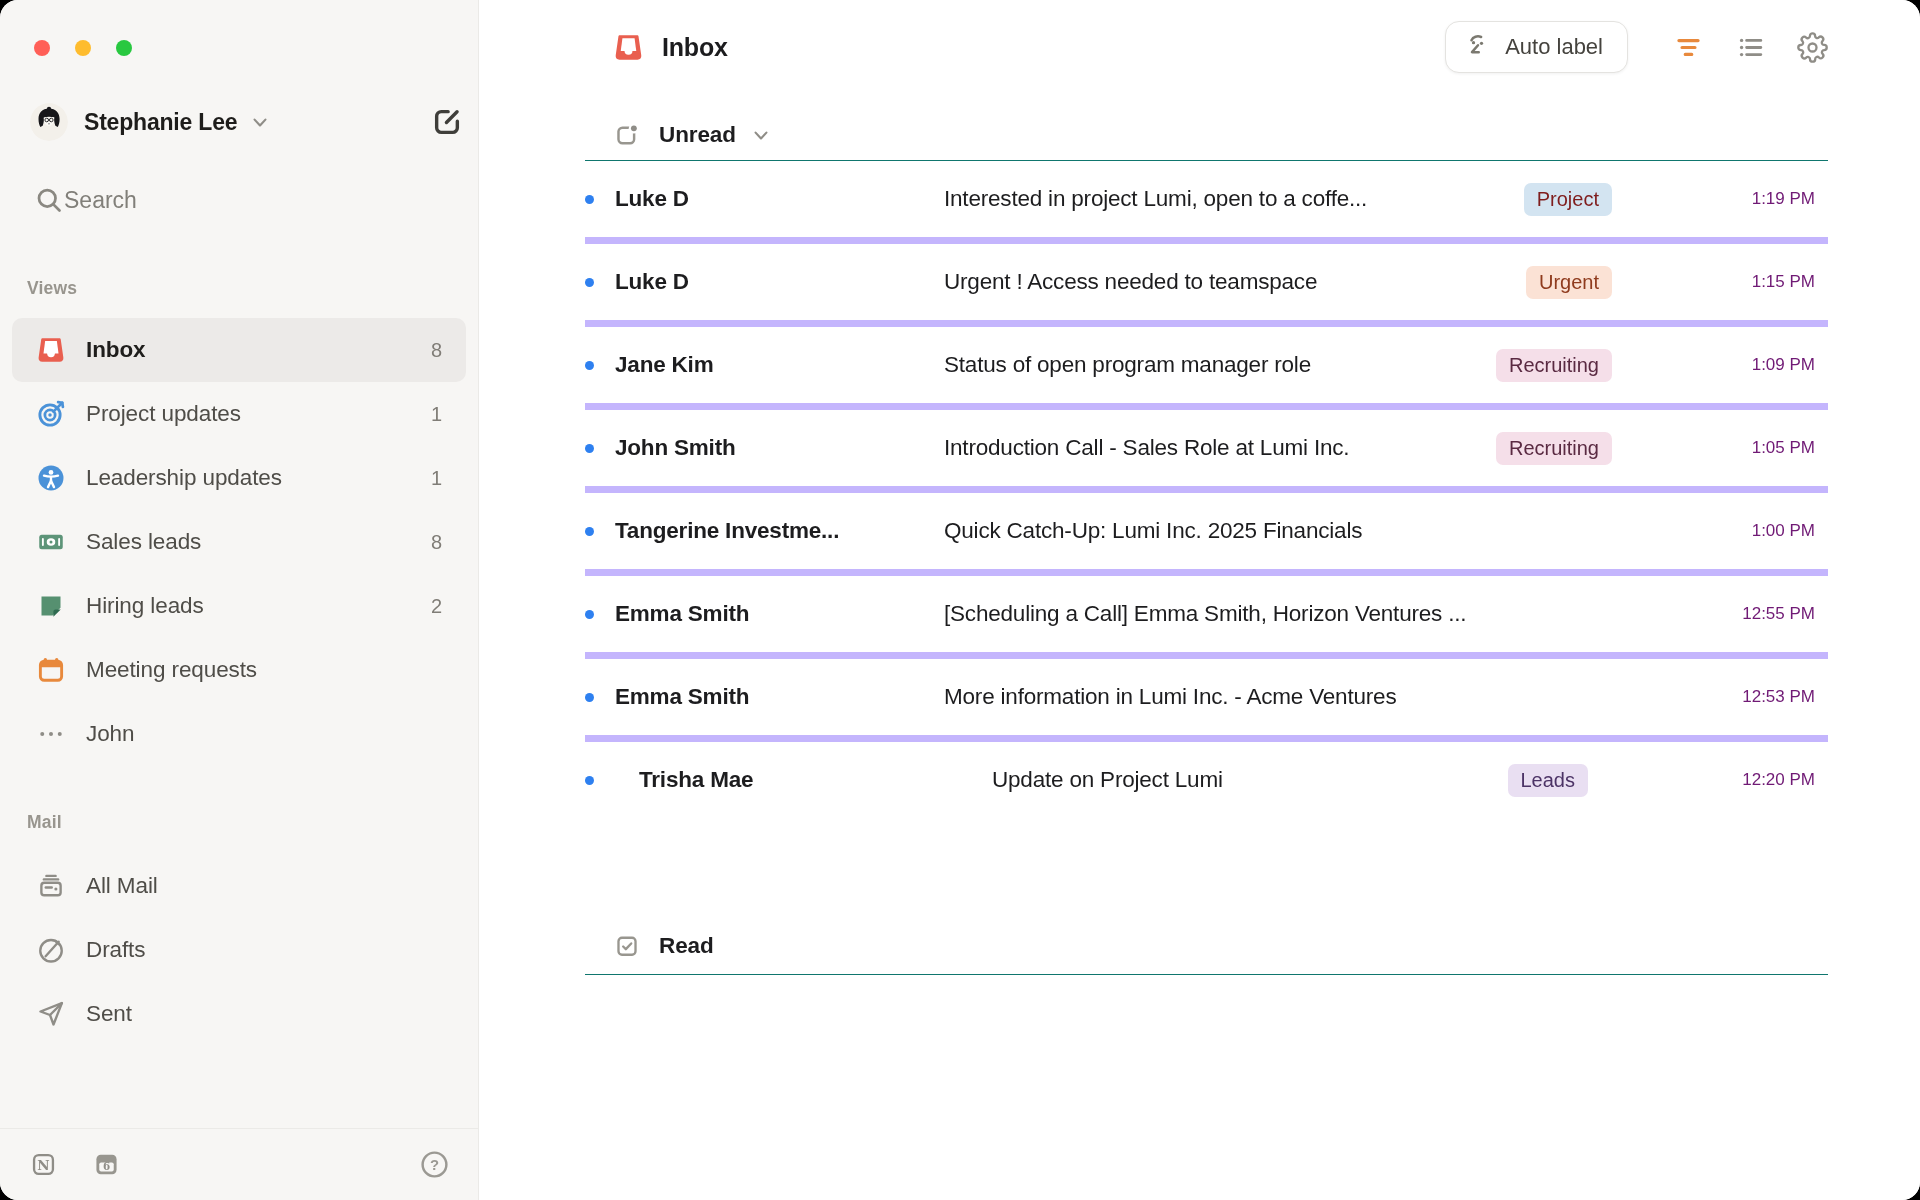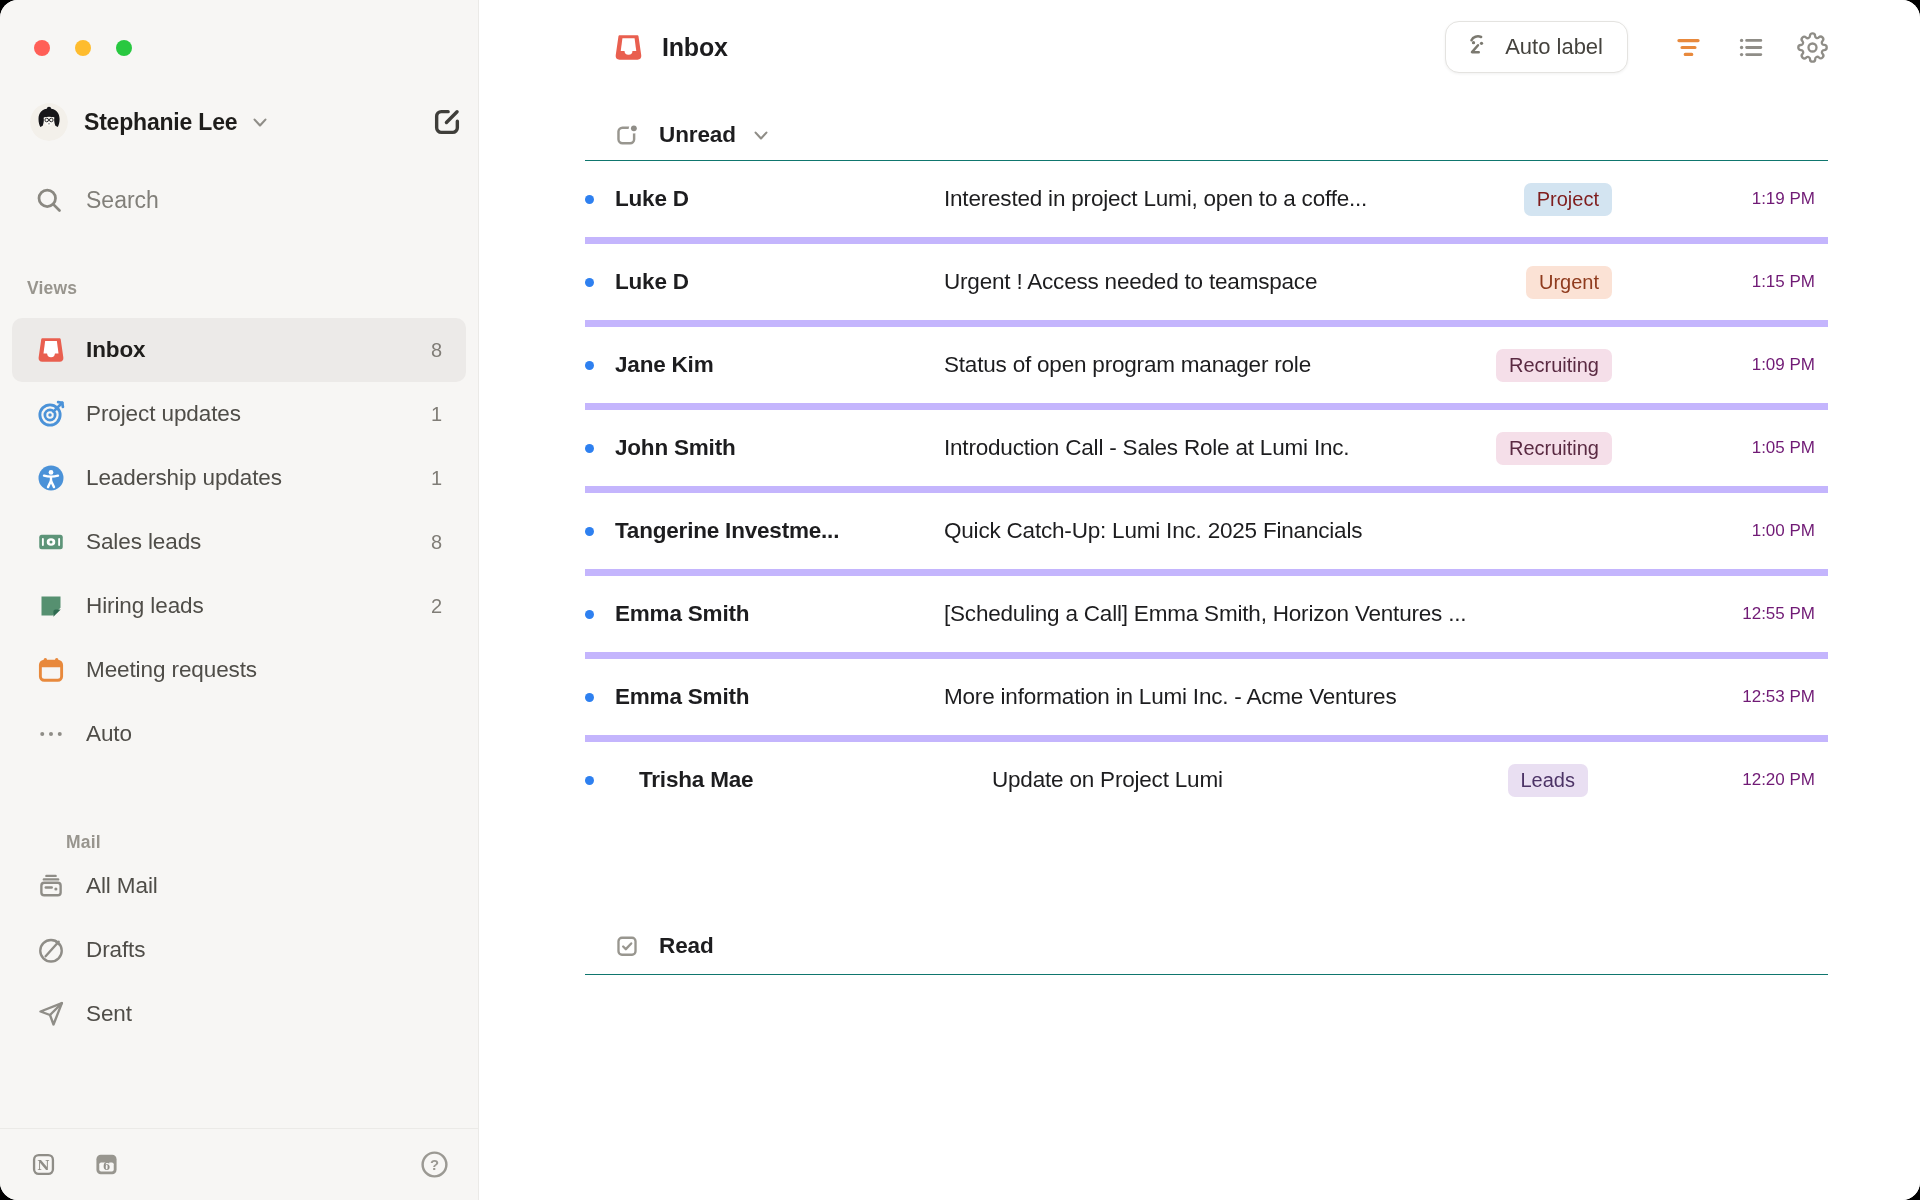--- a/index.html
+++ b/index.html
@@ -11,26 +11,26 @@
   .traffic{position:absolute;top:40px;left:34px;display:flex;gap:25px;}
   .traffic span{width:16px;height:16px;border-radius:50%;display:block;}
   .t-close{background:#ff5f57;} .t-min{background:#febc2e;} .t-zoom{background:#28c840;}
 
   .user-row{position:absolute;top:100px;left:30px;right:14px;height:44px;display:flex;align-items:center;}
   .avatar{width:38px;height:38px;border-radius:50%;overflow:hidden;flex:0 0 38px;}
   .user-name{margin-left:16px;font-size:23px;font-weight:700;color:#1e1d1b;letter-spacing:-.2px;}
   .user-chevron{margin-left:10px;width:26px;height:26px;}
   .compose-btn{margin-left:auto;width:34px;height:34px;background:none;border:none;padding:0;cursor:pointer;}
 
-  .search-row{position:absolute;top:178px;left:34px;height:44px;display:flex;align-items:center;gap:22px;}
+  .search-row{position:absolute;top:178px;left:34px;height:44px;display:flex;align-items:center;}
   .search-row .ic{width:30px;height:30px;}
   .search-label{font-size:23px;color:#817f79;}
 
   .sec-label{position:absolute;left:27px;font-size:17.5px;font-weight:700;color:#98958e;letter-spacing:.2px;}
-  .views-label{top:278px;} .mail-label{top:832px;margin-left:39px;}
+  .views-label{top:278px;} .mail-label{top:812px;}
 
   .side-list{position:absolute;left:12px;right:12px;}
   #views-list{top:318px;} #mail-list{top:854px;}
   .side-item{height:64px;display:flex;align-items:center;padding:0 24px;border-radius:10px;cursor:pointer;box-sizing:border-box;}
   .side-item.selected{background:#eceae8;}
   .side-item .s-icon{width:30px;height:30px;flex:0 0 30px;}
   .side-item .s-label{margin-left:20px;font-size:22.5px;font-weight:500;color:#4f4d48;letter-spacing:-.1px;}
   .side-item.selected .s-label{color:#1f1e1c;font-weight:700;}
   .side-item .s-count{margin-left:auto;font-size:20px;color:#807d77;}
 
@@ -194,21 +194,21 @@
           <span class="s-label">Meeting requests</span>
         </div>
         <div class="side-item">
           <span class="s-icon">
             <svg viewBox="0 0 24 24">
               <circle cx="5" cy="12" r="1.6" fill="#8f8d87"></circle>
               <circle cx="12" cy="12" r="1.6" fill="#8f8d87"></circle>
               <circle cx="19" cy="12" r="1.6" fill="#8f8d87"></circle>
             </svg>
           </span>
-          <span class="s-label">Auto</span>
+          <span class="s-label">John</span>
         </div>
       </nav>
 
     <div class="sec-label mail-label">Mail</div>
     <nav class="side-list" id="mail-list">
         <div class="side-item">
           <span class="s-icon">
             <svg viewBox="0 0 24 24">
               <path d="M8.3 3.9h7.4" stroke="#8f8d87" stroke-width="1.9" stroke-linecap="round"></path>
               <path d="M6.3 6.7h11.4" stroke="#8f8d87" stroke-width="1.9" stroke-linecap="round"></path>

